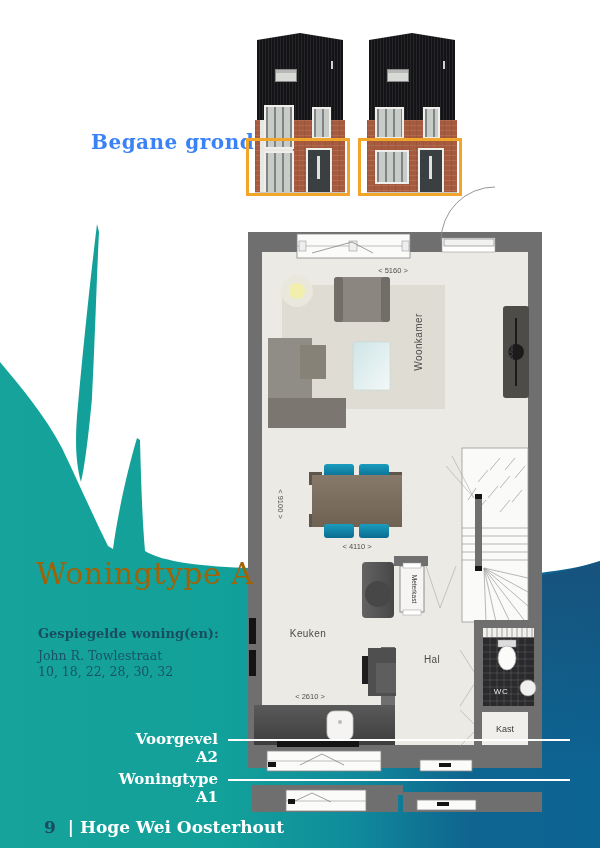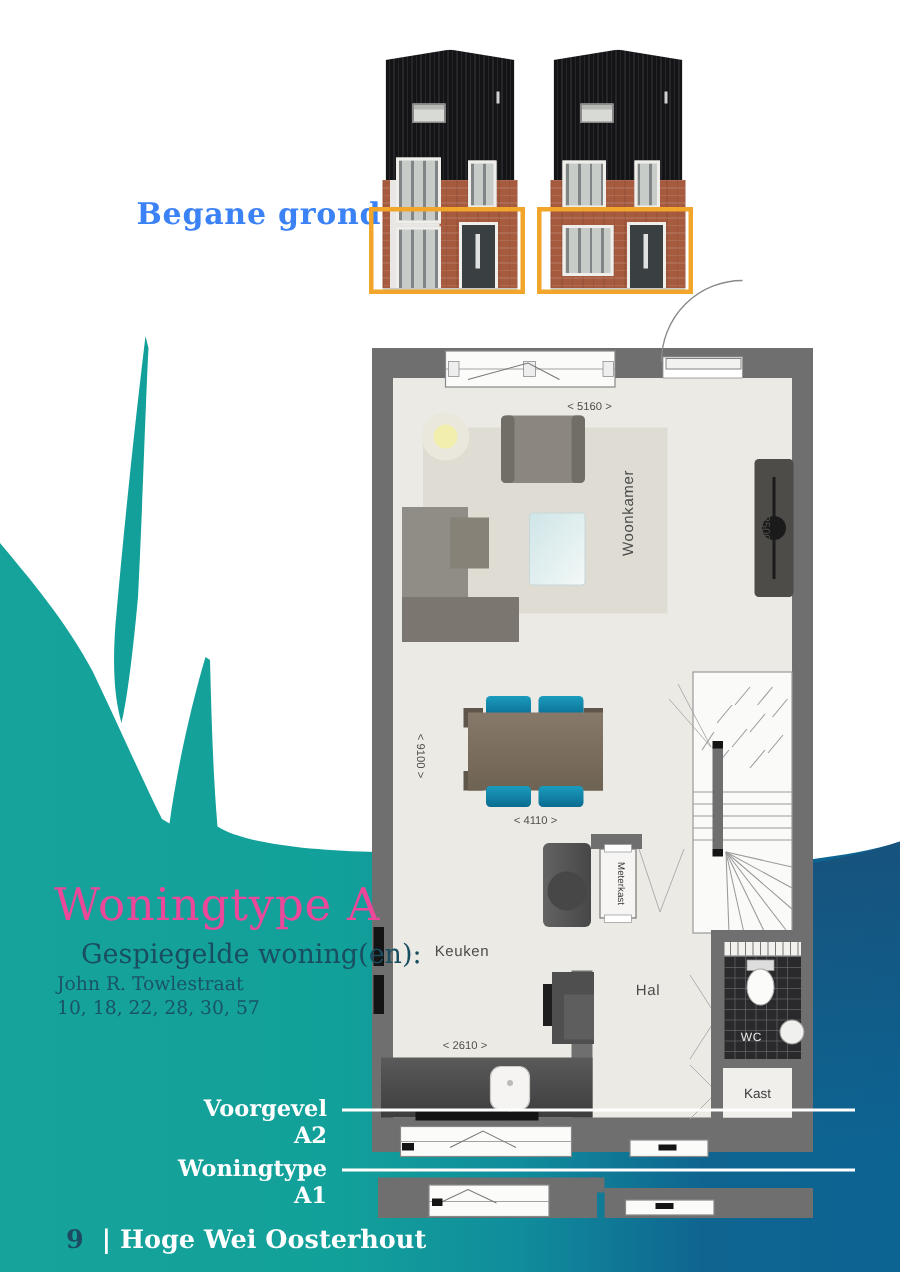--- a/index.html
+++ b/index.html
@@ -1,22 +1,22 @@
 <!DOCTYPE html>
 <html><head>
 <meta charset="utf-8">
 <style>
   html,body{margin:0;padding:0;}
   body{width:600px;height:848px;position:relative;overflow:hidden;background:#fff;
        font-family:"DejaVu Serif", serif;}
   .abs{position:absolute;}
   
   .floor-label{left:91px;top:130px;font-size:20px;font-weight:bold;color:#3b82f6;letter-spacing:.5px;}
-  .title{left:36px;top:586px;font-size:30px;color:#ec4899;letter-spacing:.5px;}
-  .subtitle{left:54px;top:626px;font-size:18px;font-weight:normal;color:#184E60;}
+  .title{left:36px;top:556px;font-size:30px;color:#a16207;letter-spacing:.5px;}
+  .subtitle{left:38px;top:626px;font-size:13px;font-weight:bold;color:#184E60;}
   .street{left:38px;top:648px;font-size:12.5px;font-weight:normal;color:#1A5368;line-height:15px;}
   .voorgevel{font-size:15px;font-weight:bold;color:#fff;width:100px;text-align:right;}
   .vg-line{height:2px;background:#fff;left:228px;width:342px;z-index:5;}
   .footer{left:44px;top:817px;font-size:17px;font-weight:bold;color:#fff;z-index:5;}
   .footer .num{color:#1C4A63;margin-right:12px;}
   
   .house{width:90px;height:163px;z-index:2;}
   .roof{position:absolute;top:0;left:2px;right:2px;height:87px;
         background:repeating-linear-gradient(90deg,#141416 0 2px,#26262a 2px 3px);
         clip-path:polygon(0 7px,50% 0,100% 7px,100% 100%,0 100%);}
@@ -93,21 +93,21 @@
   <div class="ground"></div>
 </div>
 
 <div class="abs hl-box" style="left:246px;top:138px;width:98px;height:52px;"></div>
 <div class="abs hl-box" style="left:358px;top:138px;width:98px;height:52px;"></div>
 
 <div class="abs floor-label">Begane grond</div>
 <div class="abs title" style="z-index:2">Woningtype A</div>
 <div class="abs subtitle" style="z-index:2">Gespiegelde woning(en):</div>
 <div class="abs street" style="z-index:2">John R. Towlestraat</div>
-<div class="abs street" style="top:664px;z-index:2">10, 18, 22, 28, 30, 57</div>
+<div class="abs street" style="top:664px;z-index:2">10, 18, 22, 28, 30, 32</div>
 
 <div class="abs voorgevel" style="left:118px;top:730px;z-index:5">Voorgevel A2</div>
 <div class="abs vg-line" style="top:739px;"></div>
 <div class="abs voorgevel" style="left:118px;top:770px;z-index:5">Woningtype A1</div>
 <div class="abs vg-line" style="top:779px;"></div>
 
 <div class="abs footer">
   <span class="num">9</span><span>| Hoge Wei Oosterhout</span>
 </div>
 

